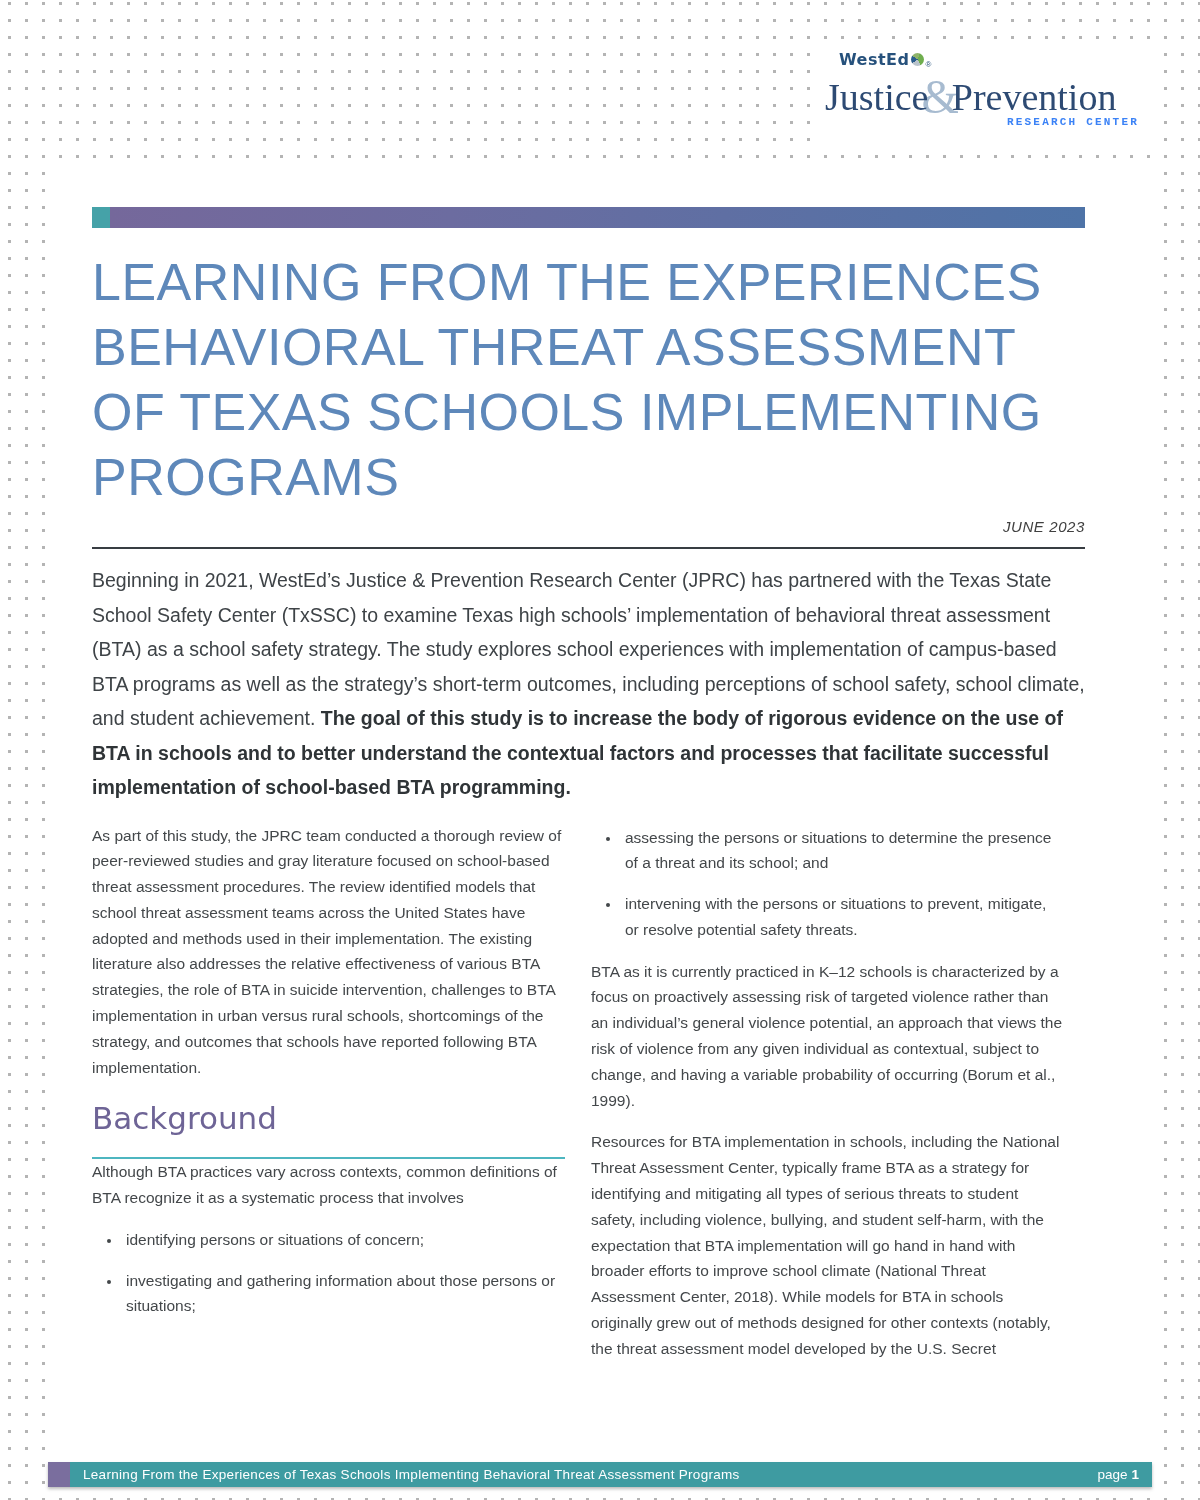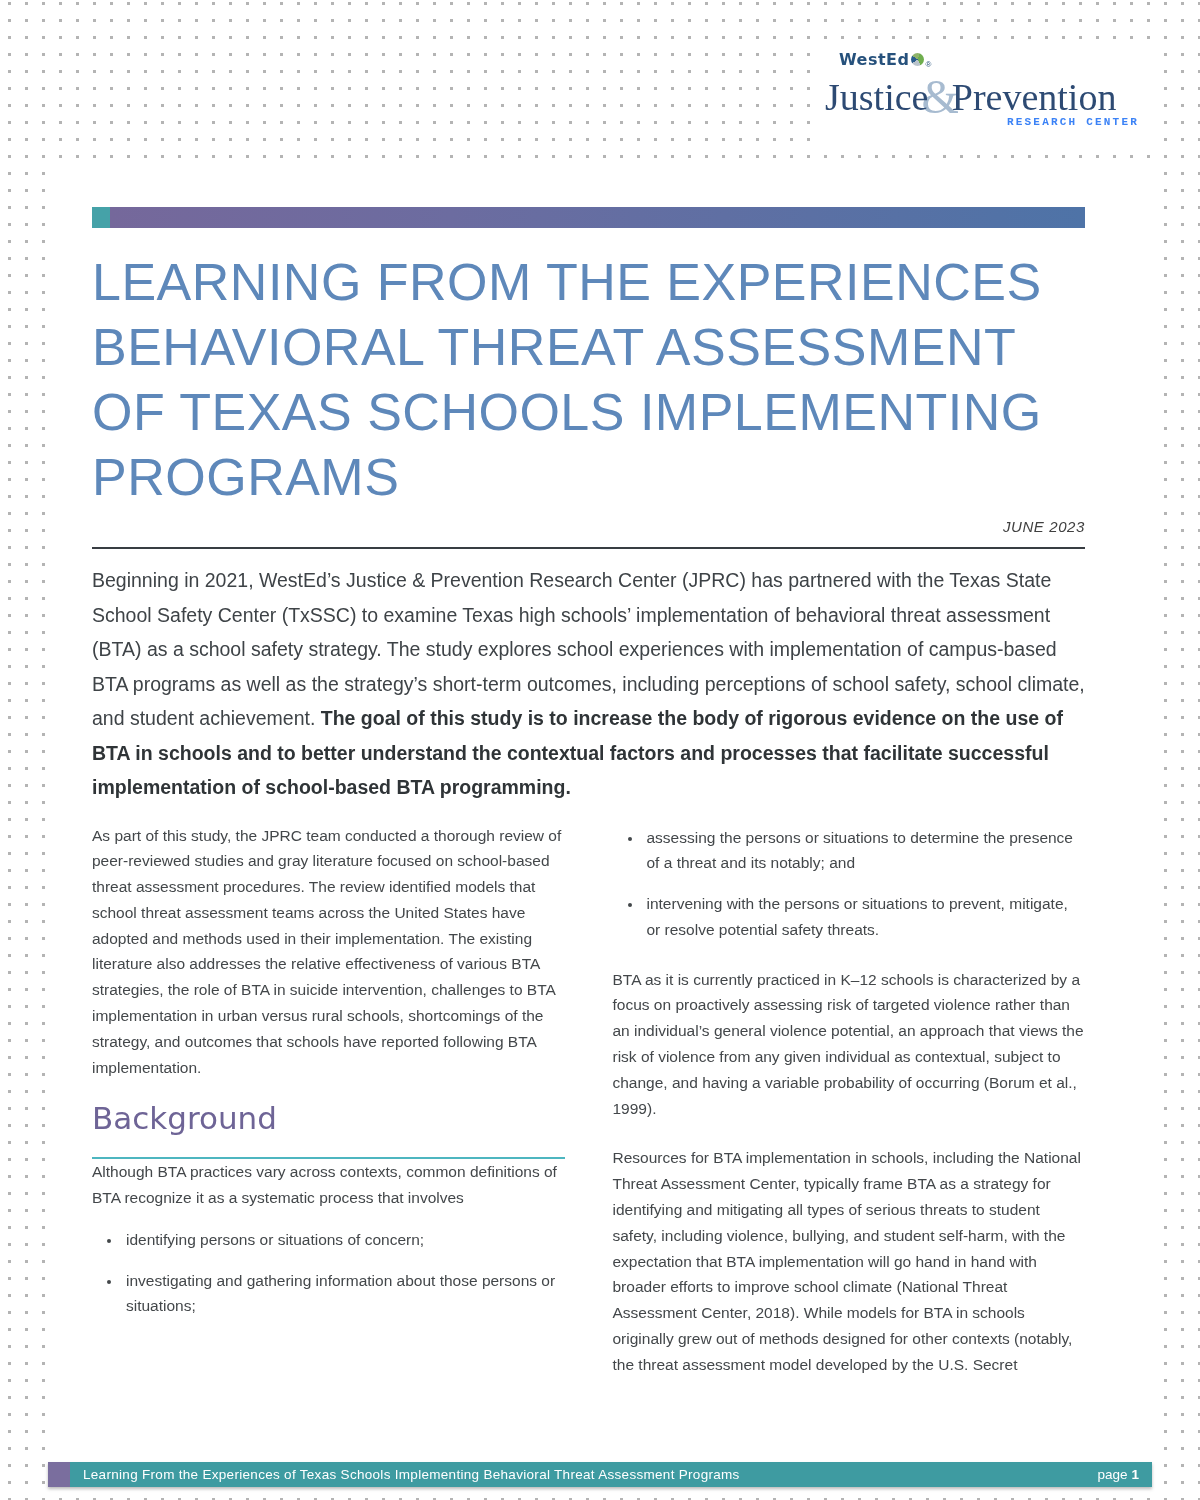--- a/index.html
+++ b/index.html
@@ -66,24 +66,24 @@
   }
   .rule { margin-top:12px; border-top:2px solid #383d42; }
 
   .intro {
     margin-top:14px;
     font-size:19.5px; line-height:34.5px; color:#3e4347;
   }
   .intro b { color:#2f3437; }
 
   
-  .columns { margin-top:18px; display:flex; gap:48px; }
+  .columns { margin-top:18px; display:flex; gap:26px; }
   .col { width:473px; font-size:15.5px; line-height:25.8px; color:#43474a; }
   .col p { margin:0; }
-  .col .para-gap { margin-top:24px; }
+  .col .para-gap { margin-top:16px; }
 
   .section-heading {
     margin-top:26px; padding-bottom:25px;
     border-bottom:2px solid #4db6c0;
     font-family:"DejaVu Sans", sans-serif; font-weight:400;
     font-size:31px; color:#6e6496;
   }
   .after-heading { margin-top:24px; }
 
   ul.bullets { margin-top:16px; list-style:disc; padding-left:30px; }
@@ -150,21 +150,21 @@
           <h2 class="section-heading">Background</h2>
           <p class="after-heading">Although BTA practices vary across contexts, common definitions of BTA recognize it as a systematic process that involves</p>
           <ul class="bullets">
             <li>identifying persons or situations of concern;</li>
             <li>investigating and gathering information about those persons or situations;</li>
           </ul>
         </div>
 
         <div class="col">
           <ul class="bullets first">
-            <li>assessing the persons or situations to determine the presence of a threat and its notably; and</li>
+            <li>assessing the persons or situations to determine the presence of a threat and its school; and</li>
             <li>intervening with the persons or situations to prevent, mitigate, or resolve potential safety threats.</li>
           </ul>
           <p class="para-gap">BTA as it is currently practiced in K–12 schools is characterized by a focus on proactively assessing risk of targeted violence rather than an individual’s general violence potential, an approach that views the risk of violence from any given individual as contextual, subject to change, and having a variable probability of occurring (Borum et al., 1999).</p>
           <p class="para-gap">Resources for BTA implementation in schools, including the National Threat Assessment Center, typically frame BTA as a strategy for identifying and mitigating all types of serious threats to student safety, including violence, bullying, and student self-harm, with the expectation that BTA implementation will go hand in hand with broader efforts to improve school climate (National Threat Assessment Center, 2018). While models for BTA in schools originally grew out of methods designed for other contexts (notably, the threat assessment model developed by the U.S. Secret</p>
         </div>
 
       </div>
     </div>
   </div>
 

